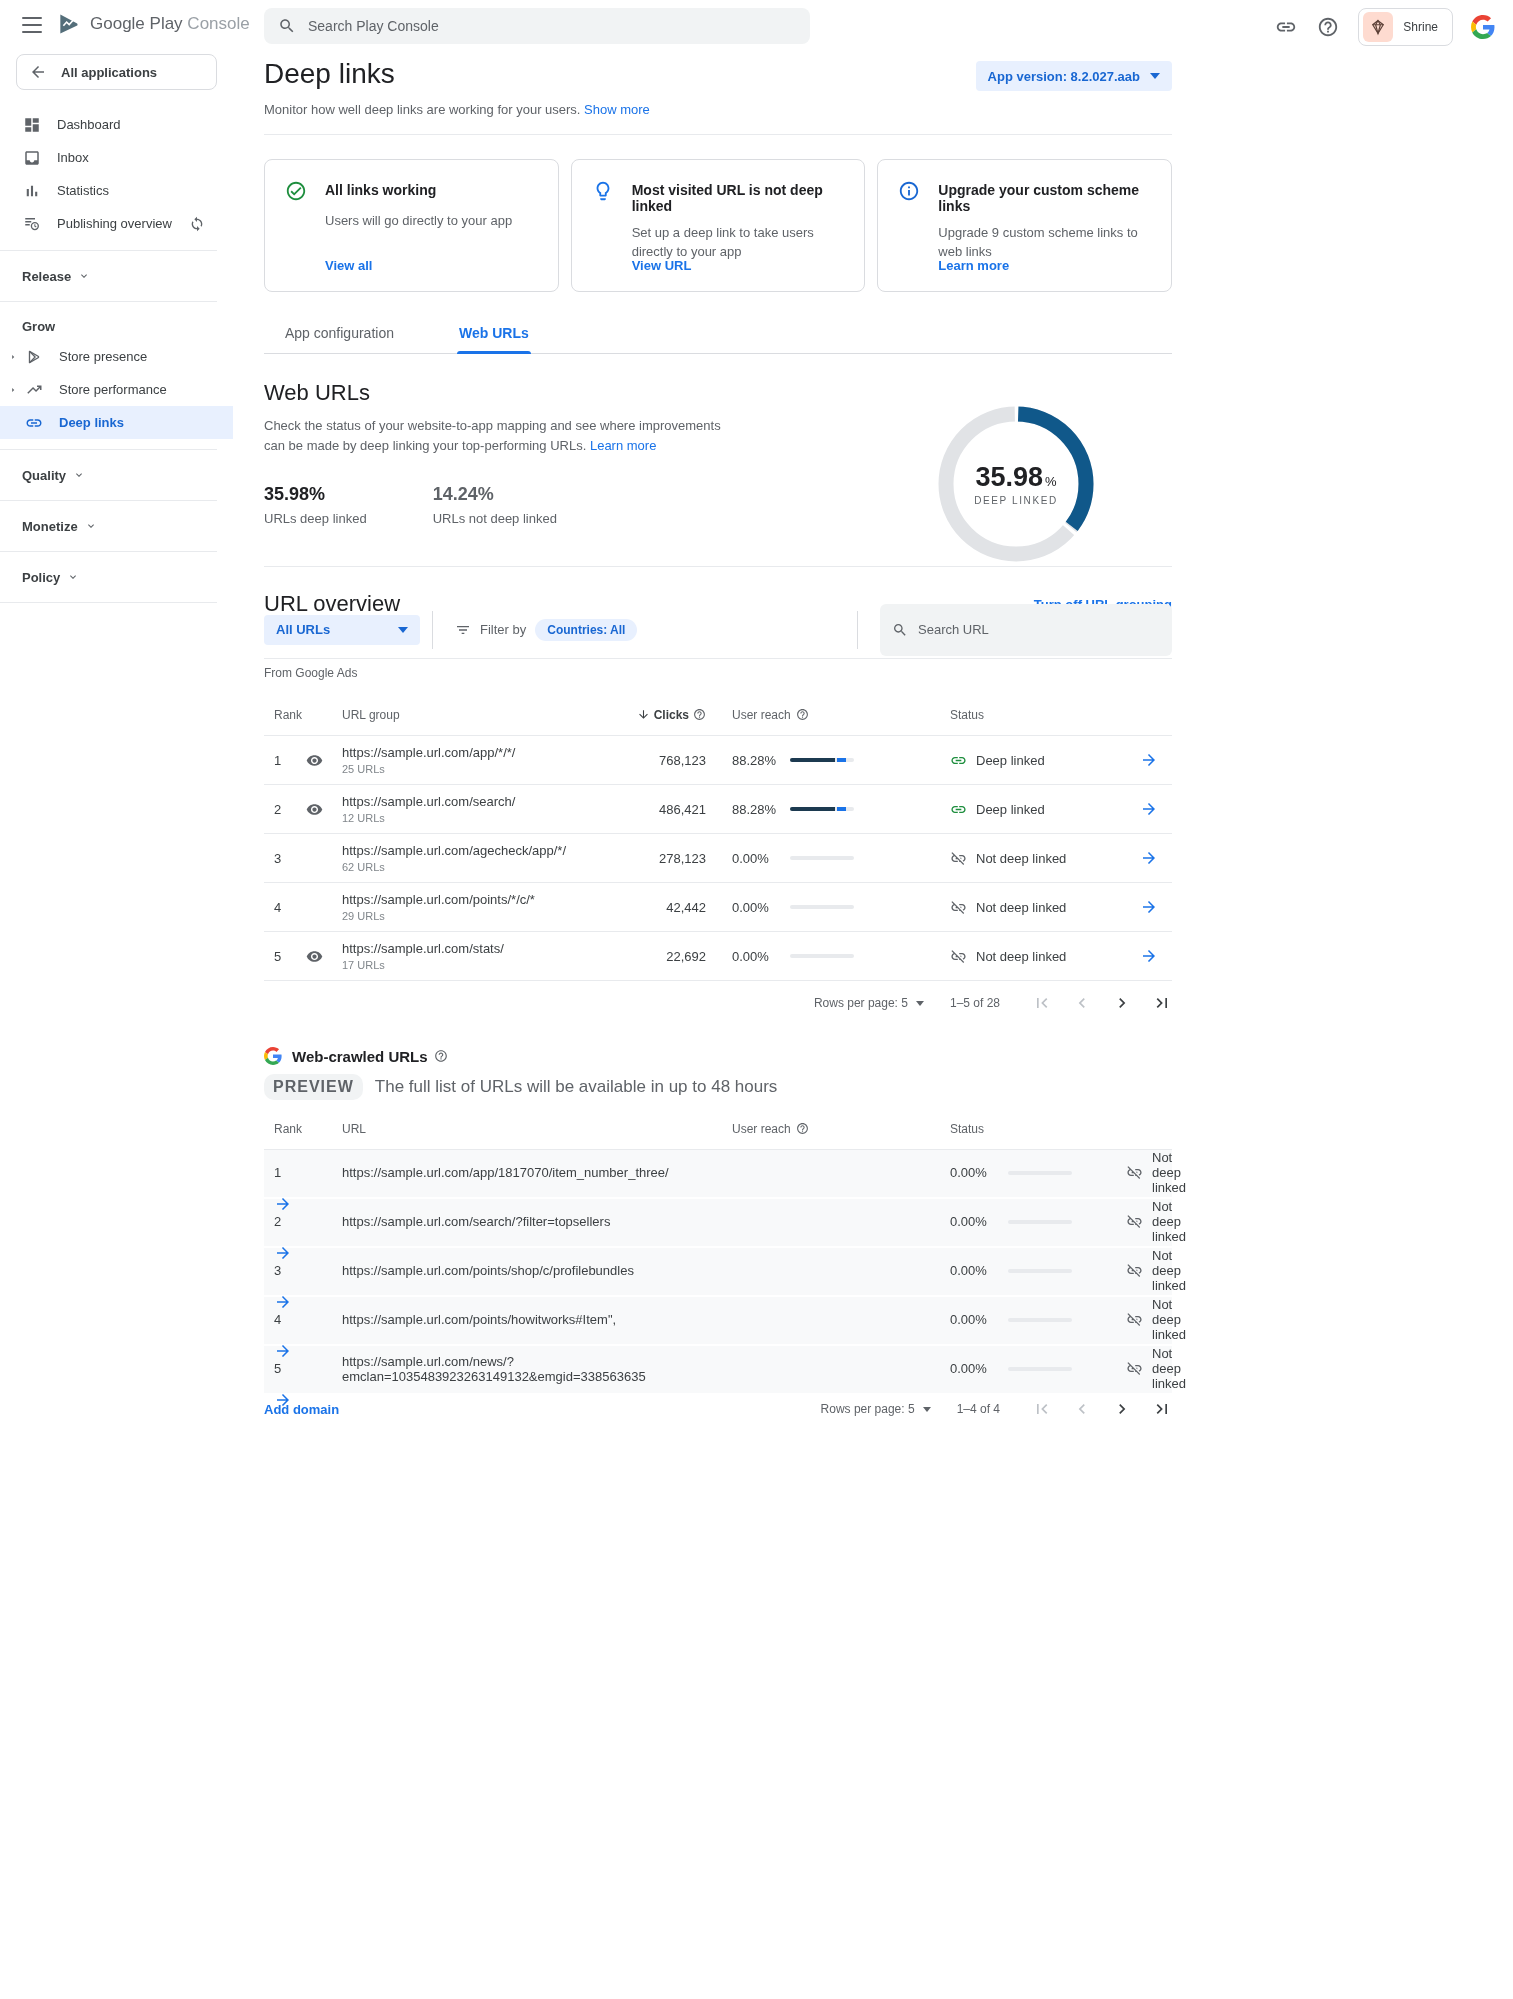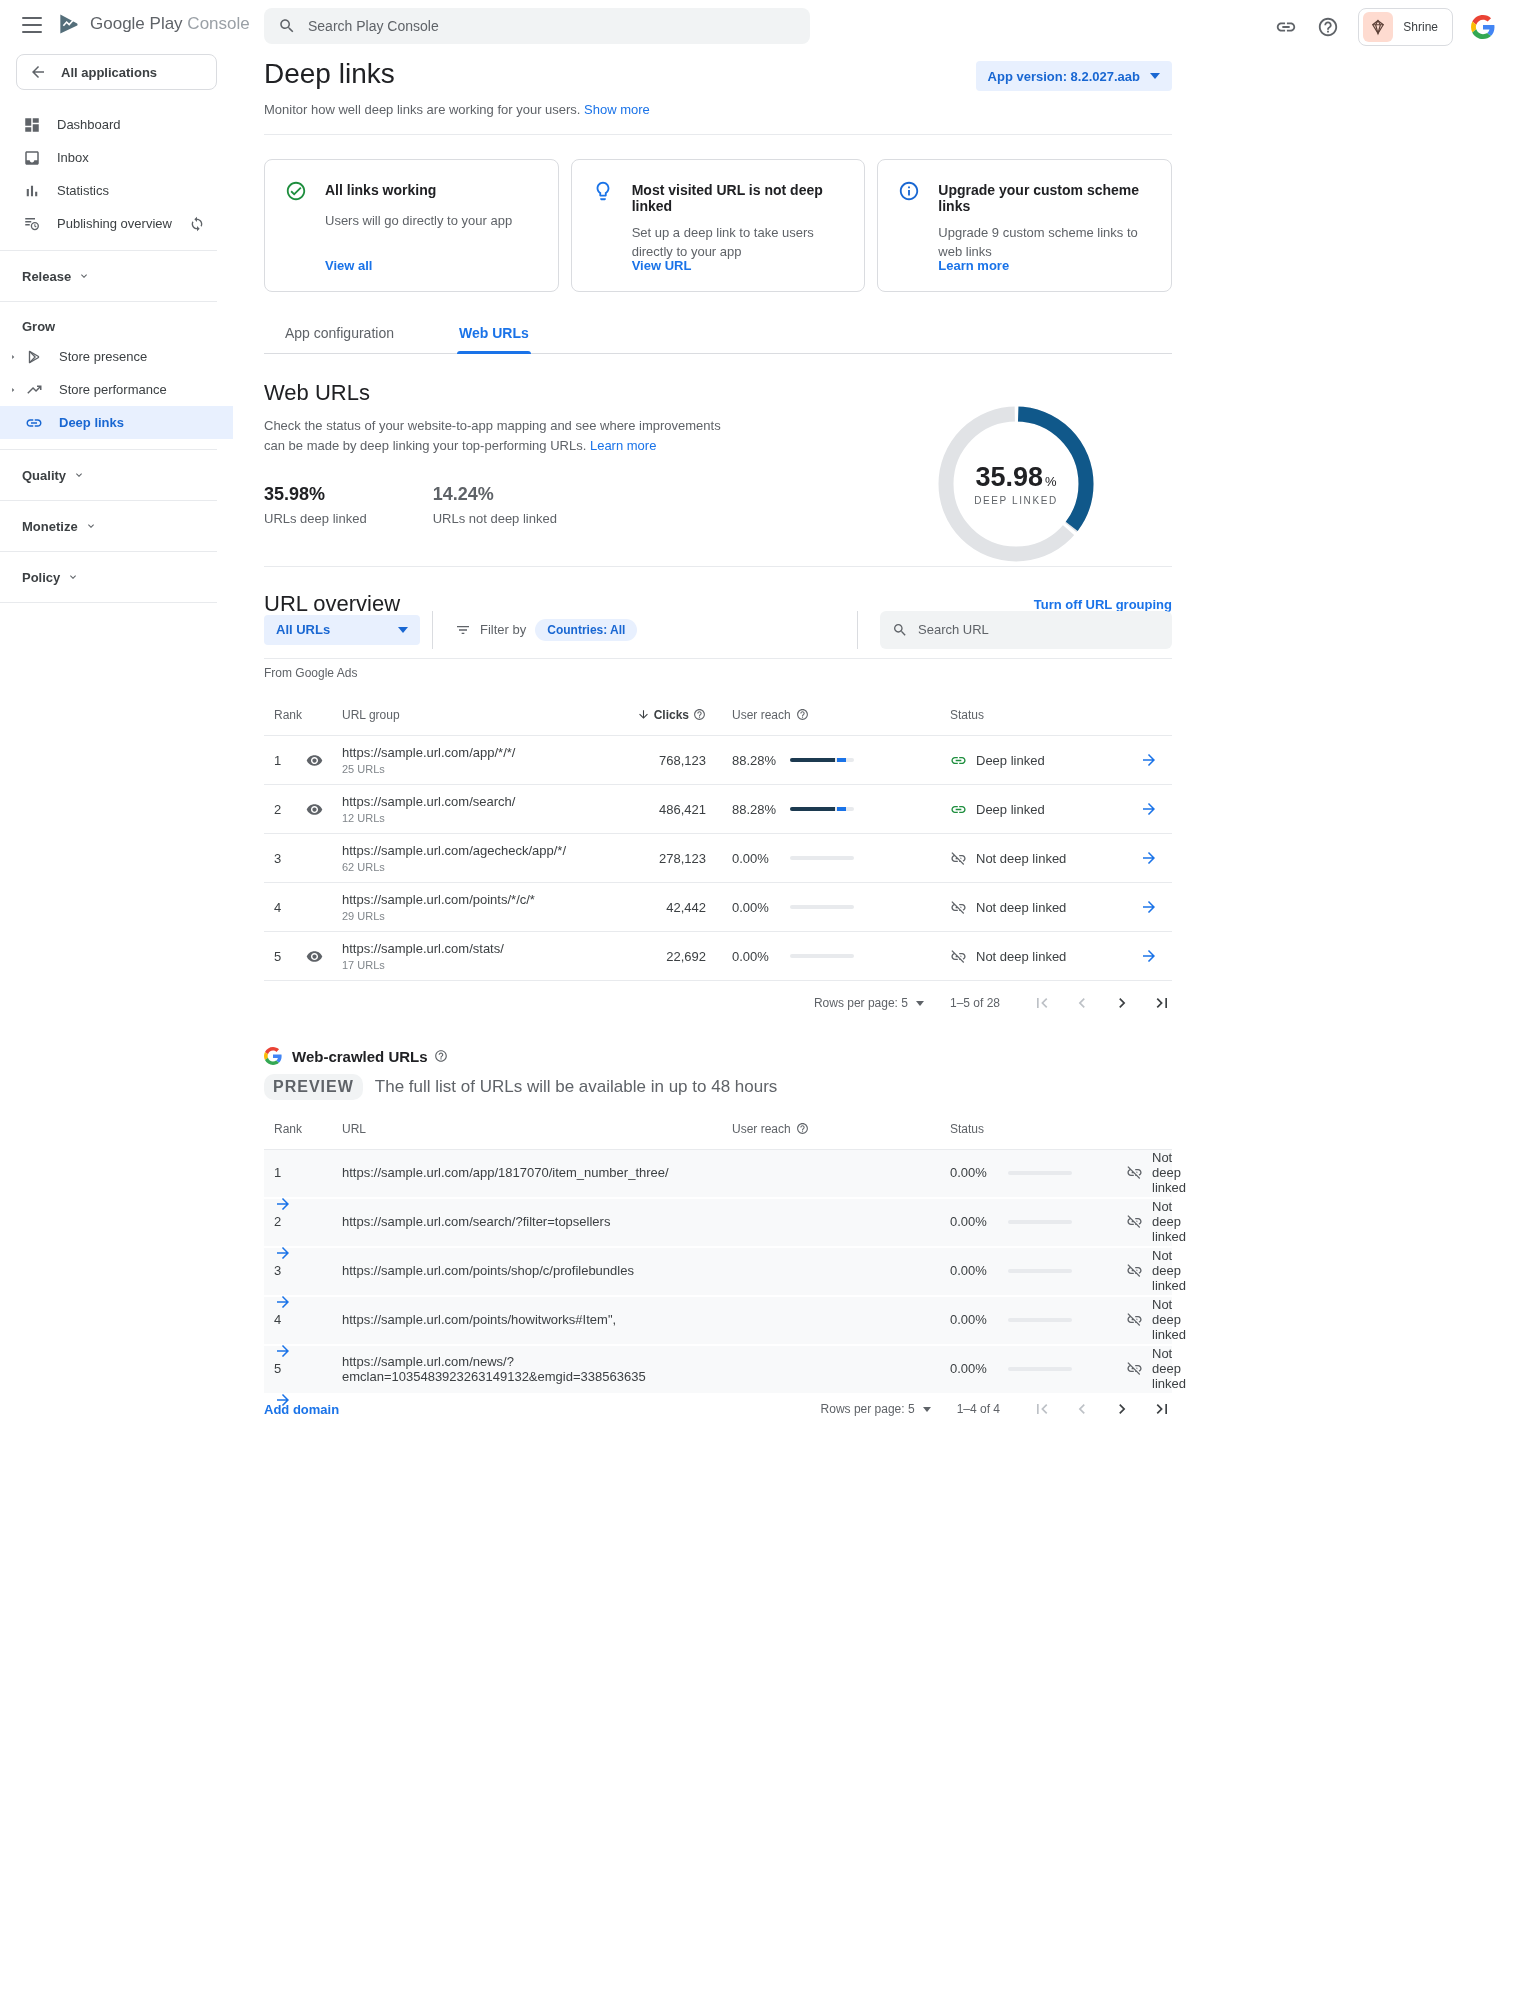--- a/index.html
+++ b/index.html
@@ -77,21 +77,21 @@
   .donut-lbl { margin-top:2px; font-size:10px; letter-spacing:1.6px; color:#5f6368; }
 
   
   .overview-head { display:flex; justify-content:space-between; align-items:center; margin-top:24px; }
   .turnoff { font-size:13px; font-weight:bold; }
   .filterbar { display:flex; align-items:center; margin-top:4px; height:38px; border-bottom:1px solid #e8eaed; padding-bottom:20px; }
   .allurls { width:156px; height:30px; background:#e8f0fe; border-radius:4px; display:flex; align-items:center; justify-content:space-between; padding:0 12px; font-size:13px; font-weight:bold; color:#1967d2; cursor:pointer; }
   .vline { width:1px; height:38px; background:#dadce0; margin:0 0 0 12px; }
   .filterby { display:flex; align-items:center; gap:9px; margin-left:22px; font-size:13px; color:#5f6368; }
   .chip { background:#e8f0fe; color:#1967d2; font-size:12px; font-weight:bold; border-radius:12px; padding:4px 12px; cursor:pointer; }
-  .search-url { margin-left:22px; width:292px; height:38px; background:#f1f3f4; border-radius:6px; display:flex; align-items:center; gap:10px; padding:0 12px; }
+  .search-url { margin-left:22px; width:292px; height:52px; background:#f1f3f4; border-radius:6px; display:flex; align-items:center; gap:10px; padding:0 12px; }
   .search-url .ph { font-size:13px; color:#5f6368; }
   .spacer { flex:1; }
 
   
   .tbl-title-row { display:flex; align-items:center; gap:10px; margin-top:36px; }
   .tbl-title { font-size:15px; font-weight:bold; color:#202124; }
   .tbl-sub { margin-top:7px; font-size:12px; color:#5f6368; }
   .preview-row { display:flex; align-items:center; gap:12px; margin-top:9px; }
   .preview-badge { background:#f1f3f4; color:#5f6368; font-size:16px; font-weight:bold; letter-spacing:1px; border-radius:10px; padding:4px 9px; }
   .preview-note { font-size:17px; color:#5f6368; }

